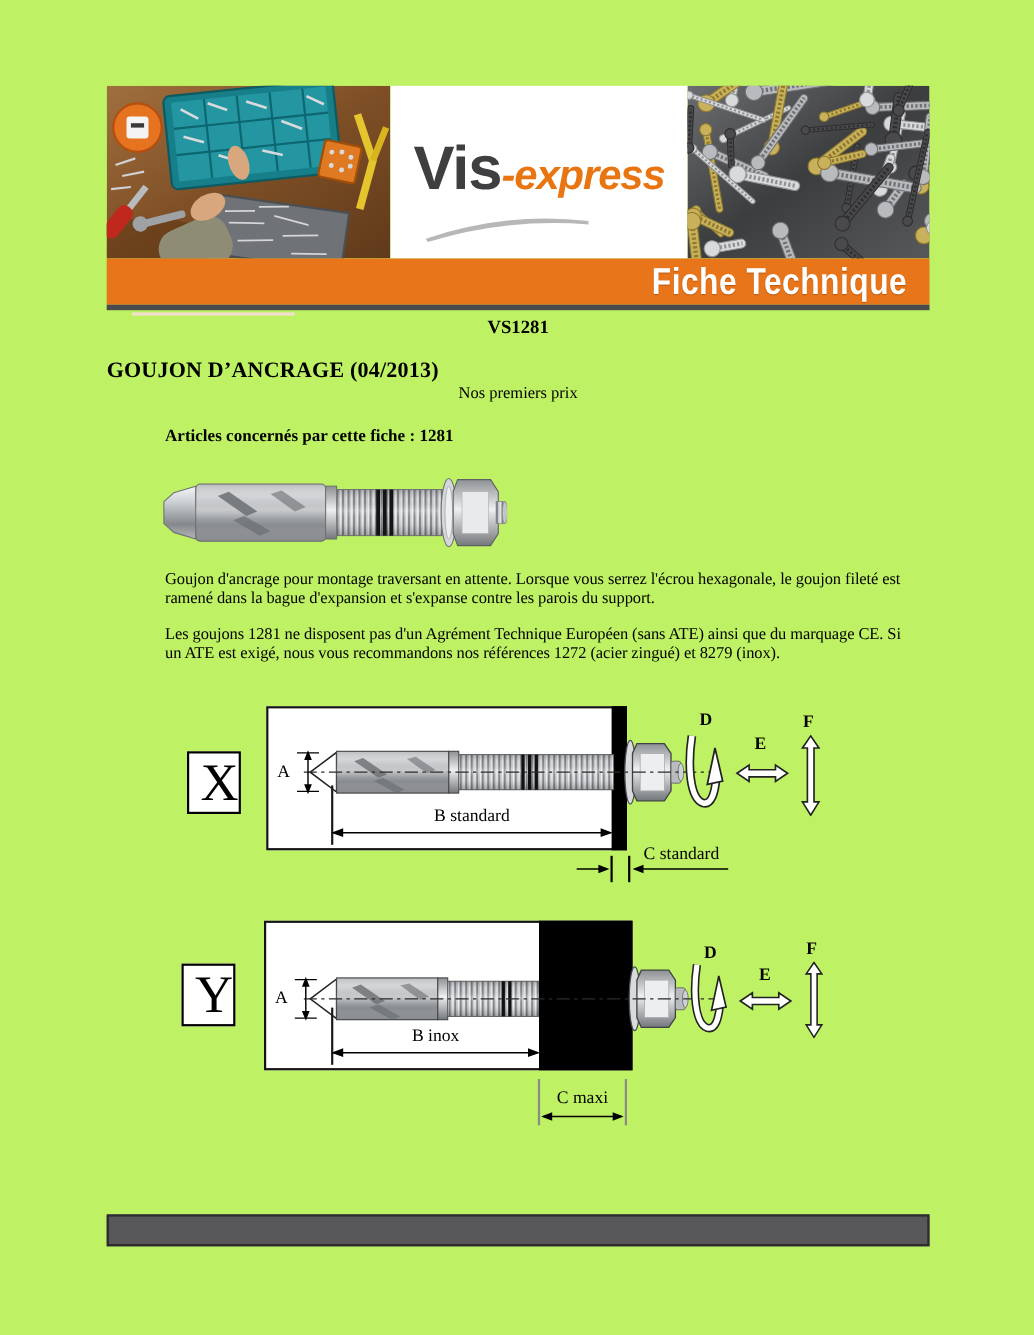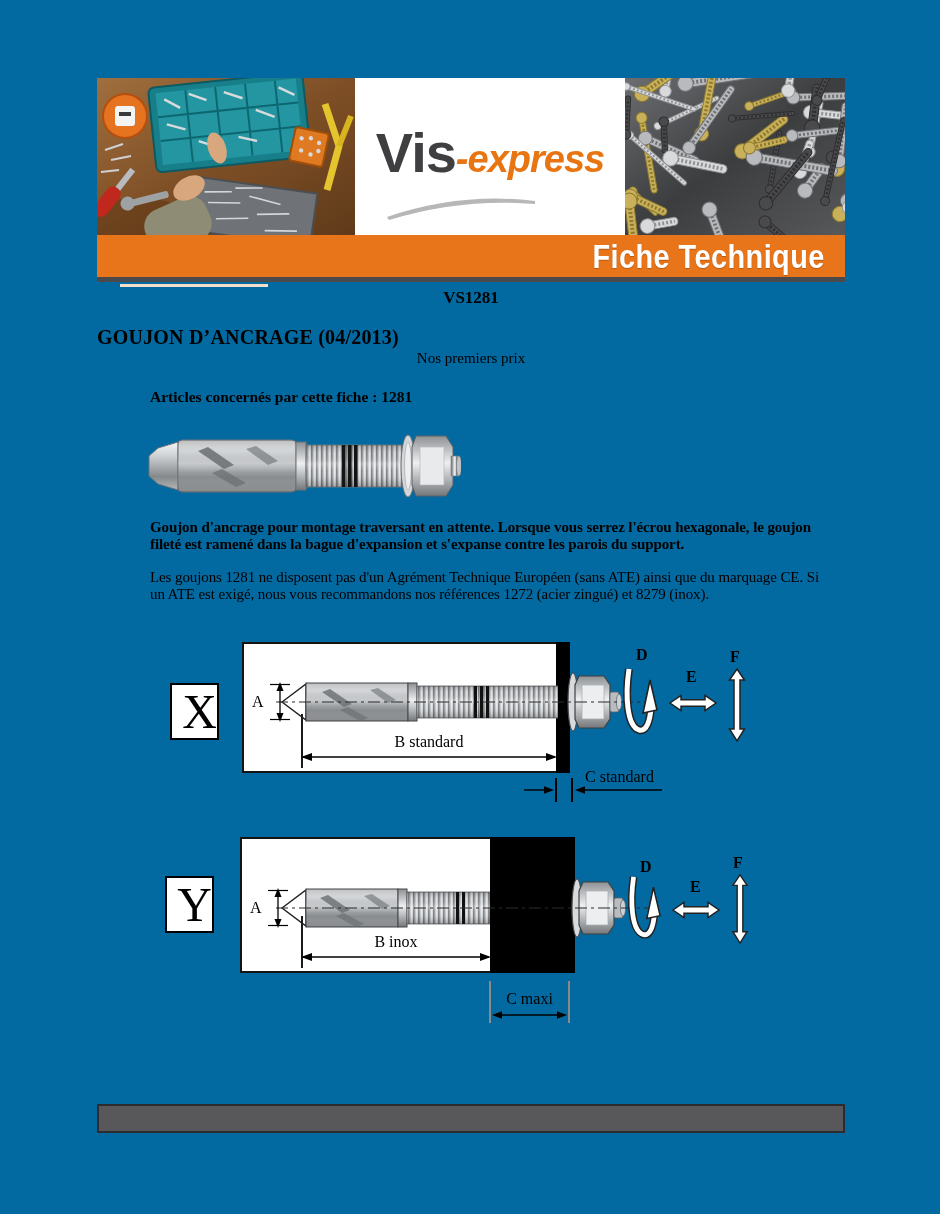--- a/index.html
+++ b/index.html
@@ -1,16 +1,16 @@
 <!DOCTYPE html>
 <html><head>
 <meta charset="utf-8">
 <style>
   html,body{margin:0;padding:0;background:#ffffff;}
-  .page{position:relative;width:940px;height:1214px;background:#0369a1;overflow:hidden;
+  .page{position:relative;width:940px;height:1214px;background:#bef264;overflow:hidden;
         font-family:"Liberation Serif","DejaVu Serif",serif;color:#000;}
   .abs{position:absolute;}
   .center{display:flex;align-items:center;justify-content:flex-end;}
   .banner{background:#E8751A;}
   .banner-title{font-family:"Liberation Sans","DejaVu Sans",sans-serif;font-weight:bold;
         color:#fff;font-size:34px;transform:scaleX(.85);letter-spacing:.5px;
         text-shadow:0 1px 1px rgba(90,40,0,.35);white-space:nowrap;}
   .rule{background:#4A4A4C;}
   .brandline{white-space:nowrap;text-align:center;font-family:"Liberation Sans","DejaVu Sans",sans-serif;}
   .brand-main{font-size:56px;font-weight:bold;color:#3F3F41;letter-spacing:-1px;}
@@ -399,21 +399,21 @@
     <rect x="202" y="24" width="3.5" height="42" fill="#141414"></rect>
     <rect x="208" y="24" width="3.5" height="42" fill="#141414"></rect>
     <ellipse cx="262" cy="45" rx="7" ry="31" fill="#d4d6d9" stroke="#6f7275"></ellipse>
     <ellipse cx="262" cy="45" rx="3.4" ry="24" fill="#eceeef" stroke="#9b9ea1" stroke-width=".6"></ellipse>
     <polygon points="270,15 300,15 307,26 307,64 300,75 270,75 266,64 266,26" fill="url(#gNut)" stroke="#5f6265"></polygon>
     <rect x="274" y="26" width="24" height="38" fill="#e8eaeb" stroke="#aeb1b4" stroke-width=".6"></rect>
     <rect x="305" y="35" width="8" height="20" fill="url(#pThread)" stroke="#777a7d" stroke-width=".6"></rect>
     <ellipse cx="313" cy="45" rx="2.5" ry="10" fill="#c2c5c8" stroke="#777a7d" stroke-width=".6"></ellipse>
   </svg>
 
-  <div class="abs para" style="left:150px;top:519px;width:675px;font-weight:bold;">Goujon d'ancrage pour montage traversant en attente. Lorsque vous serrez l'écrou hexagonale, le goujon fileté est ramené dans la bague d'expansion et s'expanse contre les parois du support.</div>
+  <div class="abs para" style="left:150px;top:519px;width:675px;">Goujon d'ancrage pour montage traversant en attente. Lorsque vous serrez l'écrou hexagonale, le goujon fileté est ramené dans la bague d'expansion et s'expanse contre les parois du support.</div>
   <div class="abs para" style="left:150px;top:569px;width:675px;">Les goujons 1281 ne disposent pas d'un Agrément Technique Européen (sans ATE) ainsi que du marquage CE. Si un ATE est exigé, nous vous recommandons nos références 1272 (acier zingué) et 8279 (inox).</div>
 
   <div class="abs letterbox center" style="left:170px;top:683px;width:45px;height:53px;">
     <span>X</span>
   </div>
   <div class="abs drect" style="left:242px;top:642px;width:324px;height:127px;"></div>
   <div class="abs blackplate" style="left:556px;top:642px;width:14px;height:131px;"></div>
 
   <svg class="abs" style="left:278px;top:680px;" width="280" height="44" viewBox="0 0 280 44">
     <polygon points="4,22 28,4 28,40" fill="#fff" stroke="#222" stroke-width="1.4"></polygon>

